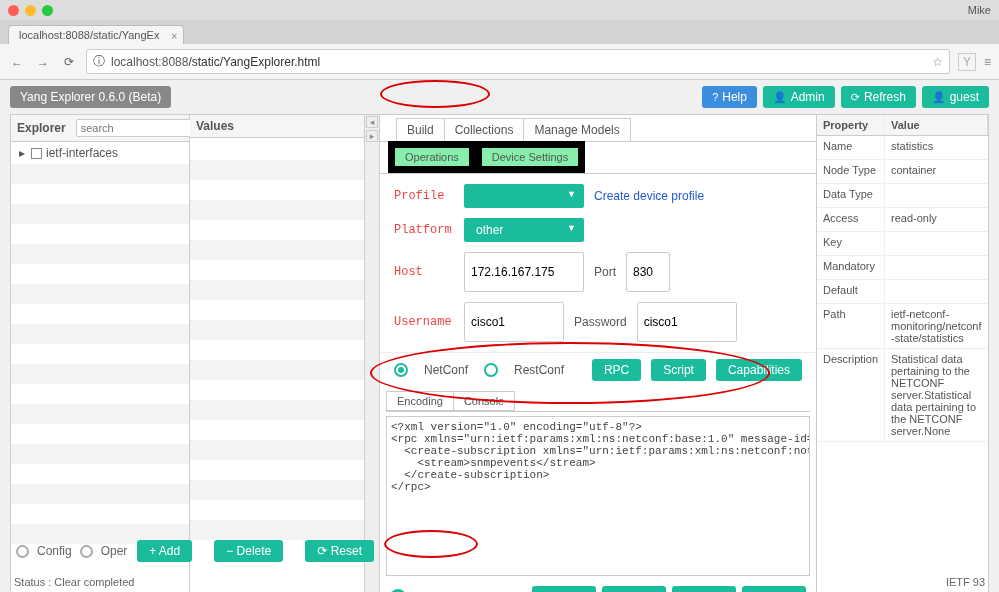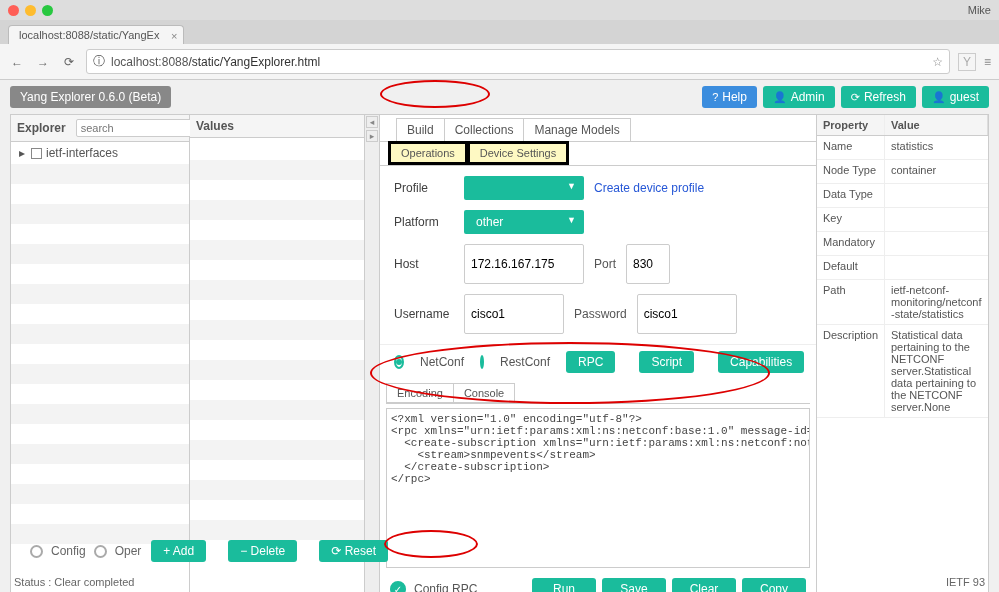--- a/index.html
+++ b/index.html
@@ -47,51 +47,51 @@
 .chk { width: 11px; height: 11px; border: 1px solid #888; background: #fff; }
 
 
 .splitter { background: #eee; border-top: 1px solid #ccc; border-bottom: 1px solid #ccc; display: flex; flex-direction: column; align-items: center; justify-content: start; color: #888; font-size: 9px; }
 .splitter .sbtn { border: 1px solid #ccc; width: 12px; height: 12px; display: flex; align-items: center; justify-content: center; margin: 1px 0; }
 
 
 .center-tabs { display: flex; border-bottom: 1px solid #ccc; }
 .ctab { padding: 4px 10px; border: 1px solid #ccc; border-bottom: none; background: #fff; font-size: 12px; cursor: pointer; margin-right: -1px; position: relative; }
 .subtabs { display: flex; border-bottom: 1px solid #ccc; margin-top: -1px; }
-.subtab { padding: 3px 10px; border: 3px solid #000000; font-size: 11px; cursor: pointer; margin-right: -1px; background:#fef9c3; }
+.subtab { padding: 3px 10px; border: 7px solid #000000; font-size: 11px; cursor: pointer; margin-right: -1px; background:#86efac; }
 .form-area { padding: 10px 14px; display: flex; flex-direction: column; gap: 10px; }
 .form-row { display: flex; align-items: center; gap: 10px; }
-.form-label { width: 60px; font-size: 12px; color: #404040; text-align: left; }
+.form-label { width: 60px; font-size: 12px; color: #ef4444; text-align: left; font-family: Liberation Mono, monospace; }
 .teal-select { background: #1abc9c; color: #fff; padding: 5px 30px 5px 12px; border-radius: 2px; font-size: 12px; position: relative; min-width: 120px; cursor: pointer; }
 .teal-select::after { content: "▼"; position: absolute; right: 8px; font-size: 9px; }
 .teal-select.wide { min-width: 120px; }
 .create-link { color: #2657d6; font-size: 12px; cursor: pointer; }
 .text-input { border: 1px solid #ccc; padding: 12px 6px; border-radius: 2px; font-size: 12px; }
 .text-input.w120 { width: 120px; }
 .text-input.w60 { width: 44px; }
 .text-input.w100 { width: 100px; }
 
 .protocol-row { display: flex; align-items: center; gap: 16px; padding: 6px 14px; border-top: 1px solid #eee; }
 .radio-circle { width: 14px; height: 14px; border: 2px solid #1abc9c; border-radius: 50%; display: inline-flex; align-items: center; justify-content: center; }
 .radio-circle.on::after { content: ""; width: 6px; height: 6px; background: #1abc9c; border-radius: 50%; }
 .radio-label { font-size: 12px; }
-.green-btns { margin-left: auto; display: flex; gap: 24px; }
+.green-btns { margin-left: auto; display: flex; gap: 10px; }
 .gbtn { background: #1abc9c; color: #fff; border: none; padding: 4px 12px; border-radius: 3px; font-size: 12px; cursor: pointer; }
 
 .enc-tabs { display: flex; border-bottom: 1px solid #ccc; margin: 4px 6px 0 6px; }
 .enc-tab { padding: 3px 10px; border: 1px solid #ccc; font-size: 11px; cursor: pointer; margin-right: -1px; background:#fff; }
 .code-area { margin: 4px 6px; border: 1px solid #ccc; height: 160px; padding: 4px; font-family: "Courier New", monospace; font-size: 11px; color: #444; white-space: pre; overflow: hidden; }
 
 .bottom-bar { display: flex; align-items: center; padding: 6px 10px; gap: 8px; margin-top: auto; }
 .check-circle { width: 16px; height: 16px; border: 2px solid #1abc9c; border-radius: 50%; background: #1abc9c; color: #fff; display: flex; align-items: center; justify-content: center; font-size: 10px; }
 .run-btns { margin-left: auto; display: flex; gap: 6px; }
 .run-btns .gbtn { min-width: 64px; }
 
 
-.explorer-bottom { display: flex; align-items: center; gap: 8px; padding: 6px; position: absolute; bottom: 24px; left: 24px; width: 370px; }
+.explorer-bottom { display: flex; align-items: center; gap: 8px; padding: 6px; position: absolute; bottom: 24px; left: 10px; width: 370px; }
 .radio-grey { width: 13px; height: 13px; border: 2px solid #aaa; border-radius: 50%; }
 .explorer-bottom .label { font-size: 12px; color: #666; }
 .eb-btns { margin-left: auto; display: flex; gap: 22px; }
 
 
 .prop-panel { display: flex; flex-direction: column; }
 .prop-head-row { display: flex; background: #f5f5f5; border-bottom: 1px solid #ccc; }
 .prop-head-row .pcol { font-weight: bold; padding: 4px 6px; border-right: 1px solid #ddd; font-size: 12px; }
 .prow { display: flex; border-bottom: 1px solid #eee; min-height: 24px; }
 .pcol.k { width: 68px; padding: 4px 6px; border-right: 1px solid #eee; font-size: 11px; color: #555; }
@@ -316,20 +316,24 @@
           </div>
           <div class="prow">
             <div class="pcol k">Node Type</div>
             <div class="pcol v">container</div>
           </div>
           <div class="prow">
             <div class="pcol k">Data Type</div>
             <div class="pcol v"></div>
           </div>
           <div class="prow">
+            <div class="pcol k">Access</div>
+            <div class="pcol v">read-only</div>
+          </div>
+          <div class="prow">
             <div class="pcol k">Key</div>
             <div class="pcol v"></div>
           </div>
           <div class="prow">
             <div class="pcol k">Mandatory</div>
             <div class="pcol v"></div>
           </div>
           <div class="prow">
             <div class="pcol k">Default</div>
             <div class="pcol v"></div>

